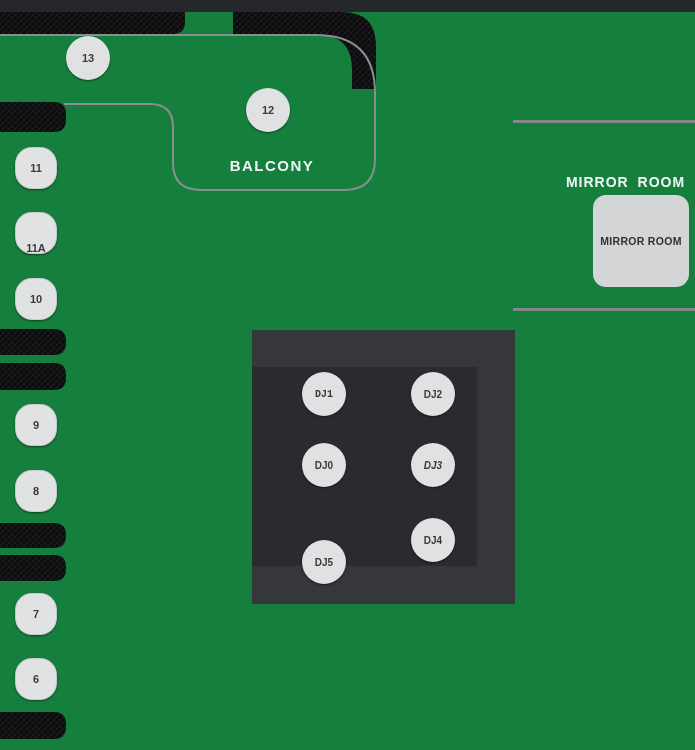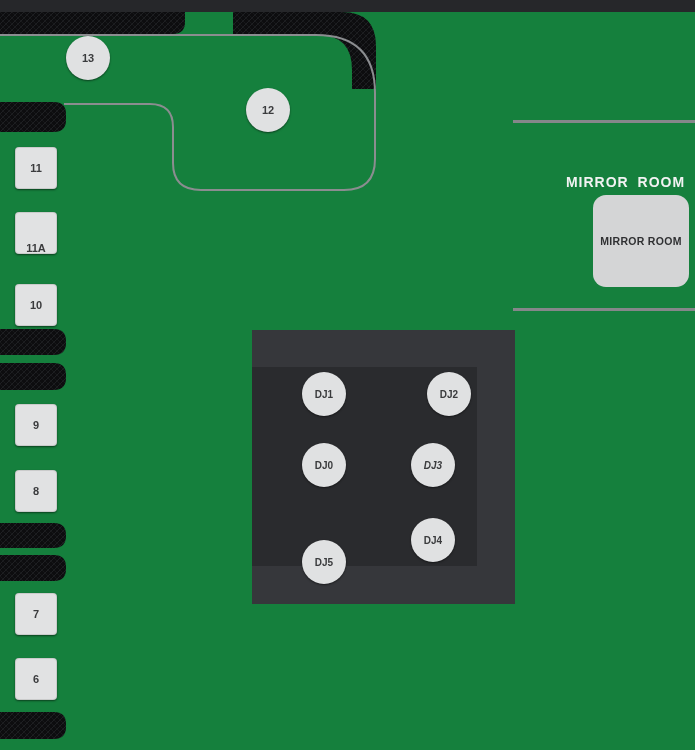--- a/index.html
+++ b/index.html
@@ -5,21 +5,21 @@
   html,body{margin:0;padding:0;background:#26272a;}
   .screen{
     position:relative;width:695px;height:750px;overflow:hidden;
     background:#15803d;font-family:"Liberation Sans",sans-serif;margin-top:12px;
     -webkit-font-smoothing:antialiased;
   }
   .walls-layer{position:absolute;left:0;top:0;z-index:1;}
   .stage{position:absolute;background:#36373b;z-index:2;}
   .stage-inner{position:absolute;background:#2a2b2e;z-index:3;}
   .table-seat{
-    position:absolute;width:42px;height:42px;border-radius:4px;
+    position:absolute;width:42px;height:42px;border-radius:17px;
     background:#e1e2e3;box-shadow:inset 0 0 0 1px rgba(0,0,0,0.10), 0 1px 2px rgba(0,0,0,0.5);
     display:flex;align-items:center;justify-content:center;
     font-size:11px;font-weight:bold;color:#3a3b3d;z-index:5;cursor:pointer;
   }
   .round-seat{
     position:absolute;width:44px;height:44px;border-radius:50%;
     background:#e0e1e2;box-shadow:0 1px 2px rgba(0,0,0,0.5);
     display:flex;align-items:center;justify-content:center;
     font-size:11px;font-weight:bold;color:#3a3b3d;z-index:5;cursor:pointer;
   }
@@ -75,52 +75,53 @@
   <div class="stage" style="left:252px;top:318px;width:263px;height:274px;"></div>
   <div class="stage-inner" style="left:252px;top:355px;width:225px;height:199px;"></div>
 
   <div class="round-seat" style="left:66px;top:24px;">
     <span>13</span>
   </div>
   <div class="round-seat" style="left:246px;top:76px;justify-content:center;">
     <span>12</span>
   </div>
 
+  <div class="area-label balcony-label">BALCONY</div>
 
   <div class="area-label mirror-heading">MIRROR ROOM</div>
   <div class="mirror-box">
     <span>MIRROR ROOM</span>
   </div>
 
   <div class="table-seat" style="left:15px;top:135px;">
     <span>11</span>
   </div>
   <div class="table-seat" style="left:15px;top:200px;align-items:flex-end;">
     <span>11A</span>
   </div>
-  <div class="table-seat" style="left:15px;top:272px;">
+  <div class="table-seat" style="left:15px;top:266px;">
     <span>10</span>
   </div>
   <div class="table-seat" style="left:15px;top:392px;">
     <span>9</span>
   </div>
   <div class="table-seat" style="left:15px;top:458px;">
     <span>8</span>
   </div>
   <div class="table-seat" style="left:15px;top:581px;">
     <span>7</span>
   </div>
   <div class="table-seat" style="left:15px;top:646px;">
     <span>6</span>
   </div>
 
-  <div class="round-seat dj-seat" style="left:302px;top:360px;">
+  <div class="round-seat dj-seat" style="left:302px;top:360px;font-family:Liberation Mono, monospace;">
     <span>DJ1</span>
   </div>
-  <div class="round-seat dj-seat" style="left:427px;top:360px;">
+  <div class="round-seat dj-seat" style="left:411px;top:360px;">
     <span>DJ2</span>
   </div>
   <div class="round-seat dj-seat" style="left:302px;top:431px;">
     <span>DJ0</span>
   </div>
   <div class="round-seat dj-seat" style="left:411px;top:431px;font-style:italic;">
     <span>DJ3</span>
   </div>
   <div class="round-seat dj-seat" style="left:302px;top:528px;">
     <span>DJ5</span>

